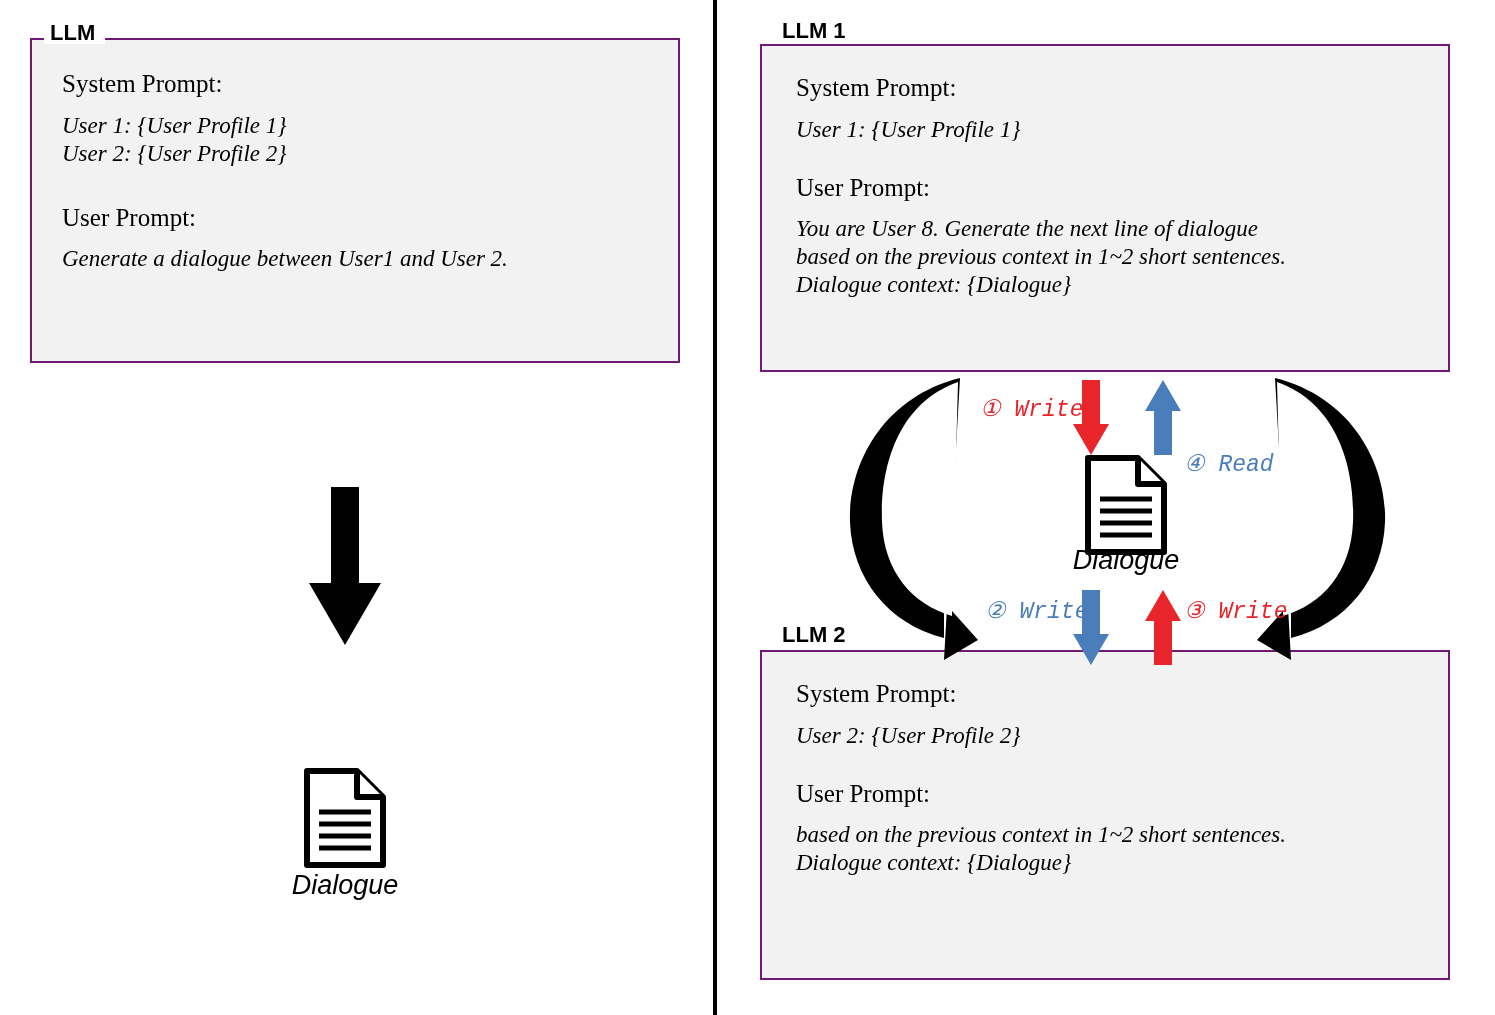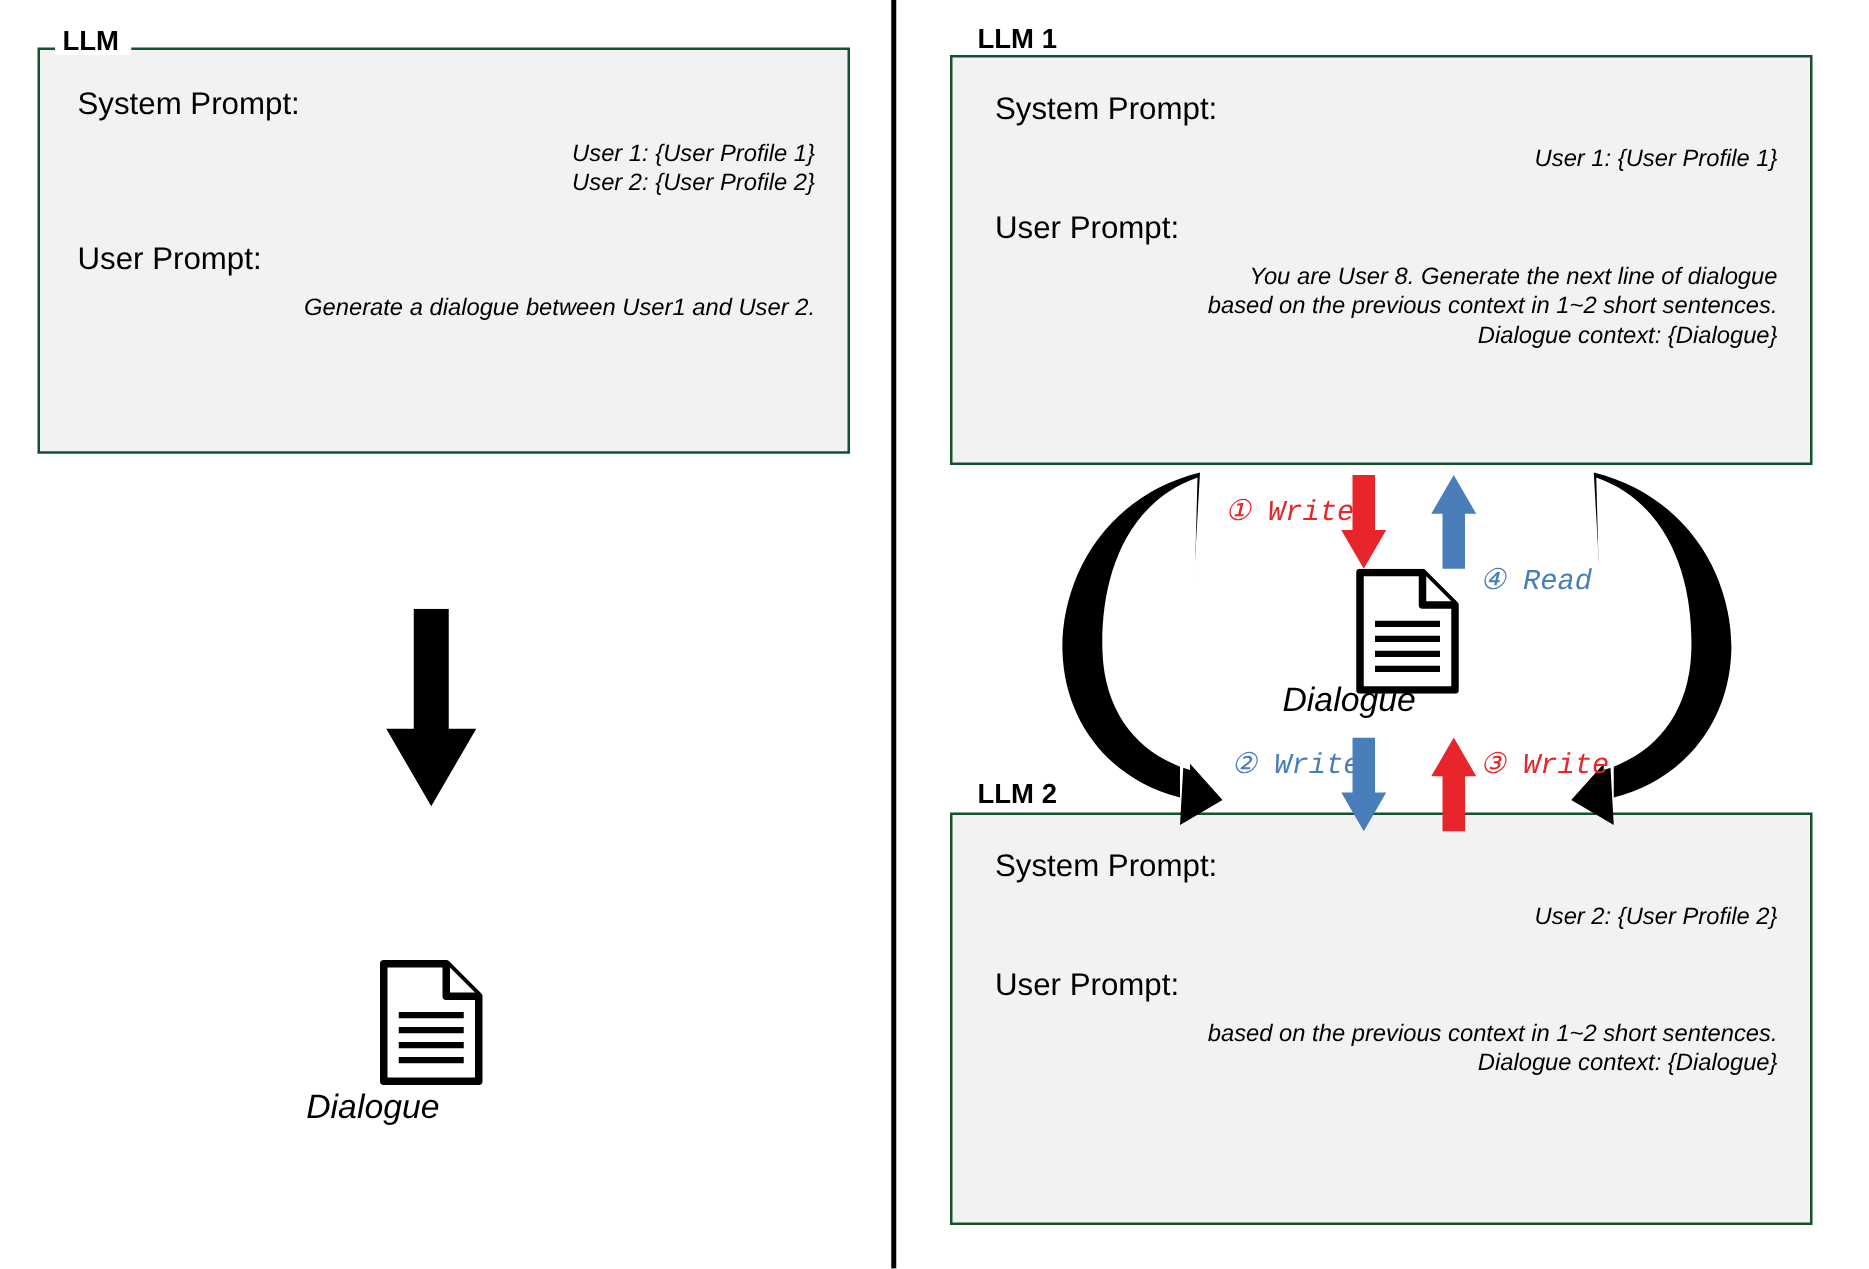--- a/index.html
+++ b/index.html
@@ -25,46 +25,46 @@
     top: 0;
     left: 713px;
     width: 4px;
     height: 1015px;
     background: #000000;
   }
 
   
   .box {
     position: absolute;
-    border: 2px solid #14532d;
+    border: 2px solid #701a75;
     background: #f2f2f2;
     box-sizing: border-box;
+    font-family: Liberation Serif, serif;
   }
   .box-title {
     position: absolute;
     background: #ffffff;
     font-weight: bold;
     font-size: 22px;
     line-height: 1;
     padding: 0 10px 0 6px;
     white-space: nowrap;
     z-index: 5;
   }
   .label {
     font-size: 25px;
     line-height: 1.1;
     margin: 0;
     white-space: nowrap;
   }
   .italic {
     font-style: italic;
-    font-size: 19px;
+    font-size: 23px;
     line-height: 1.22;
     margin: 0;
-    text-align: right;
   }
 
   
   #llm-box .inner {
     padding: 30px 26px 22px 30px;
   }
   #llm1-box .inner, #llm2-box .inner {
     padding: 28px 26px 22px 34px;
   }
   .gap-sm { height: 14px; }
@@ -76,21 +76,21 @@
     position: absolute;
   }
 
   
   .doc-icon { position: absolute; }
   .doc-caption {
     position: absolute;
     font-style: italic;
     font-size: 27px;
     white-space: nowrap;
-    text-align: left;
+    text-align: center;
   }
 
   
   .cyc-label {
     position: absolute;
     font-style: italic;
     font-size: 23px;
     white-space: nowrap;
     font-family: Liberation Mono, monospace;
   }

